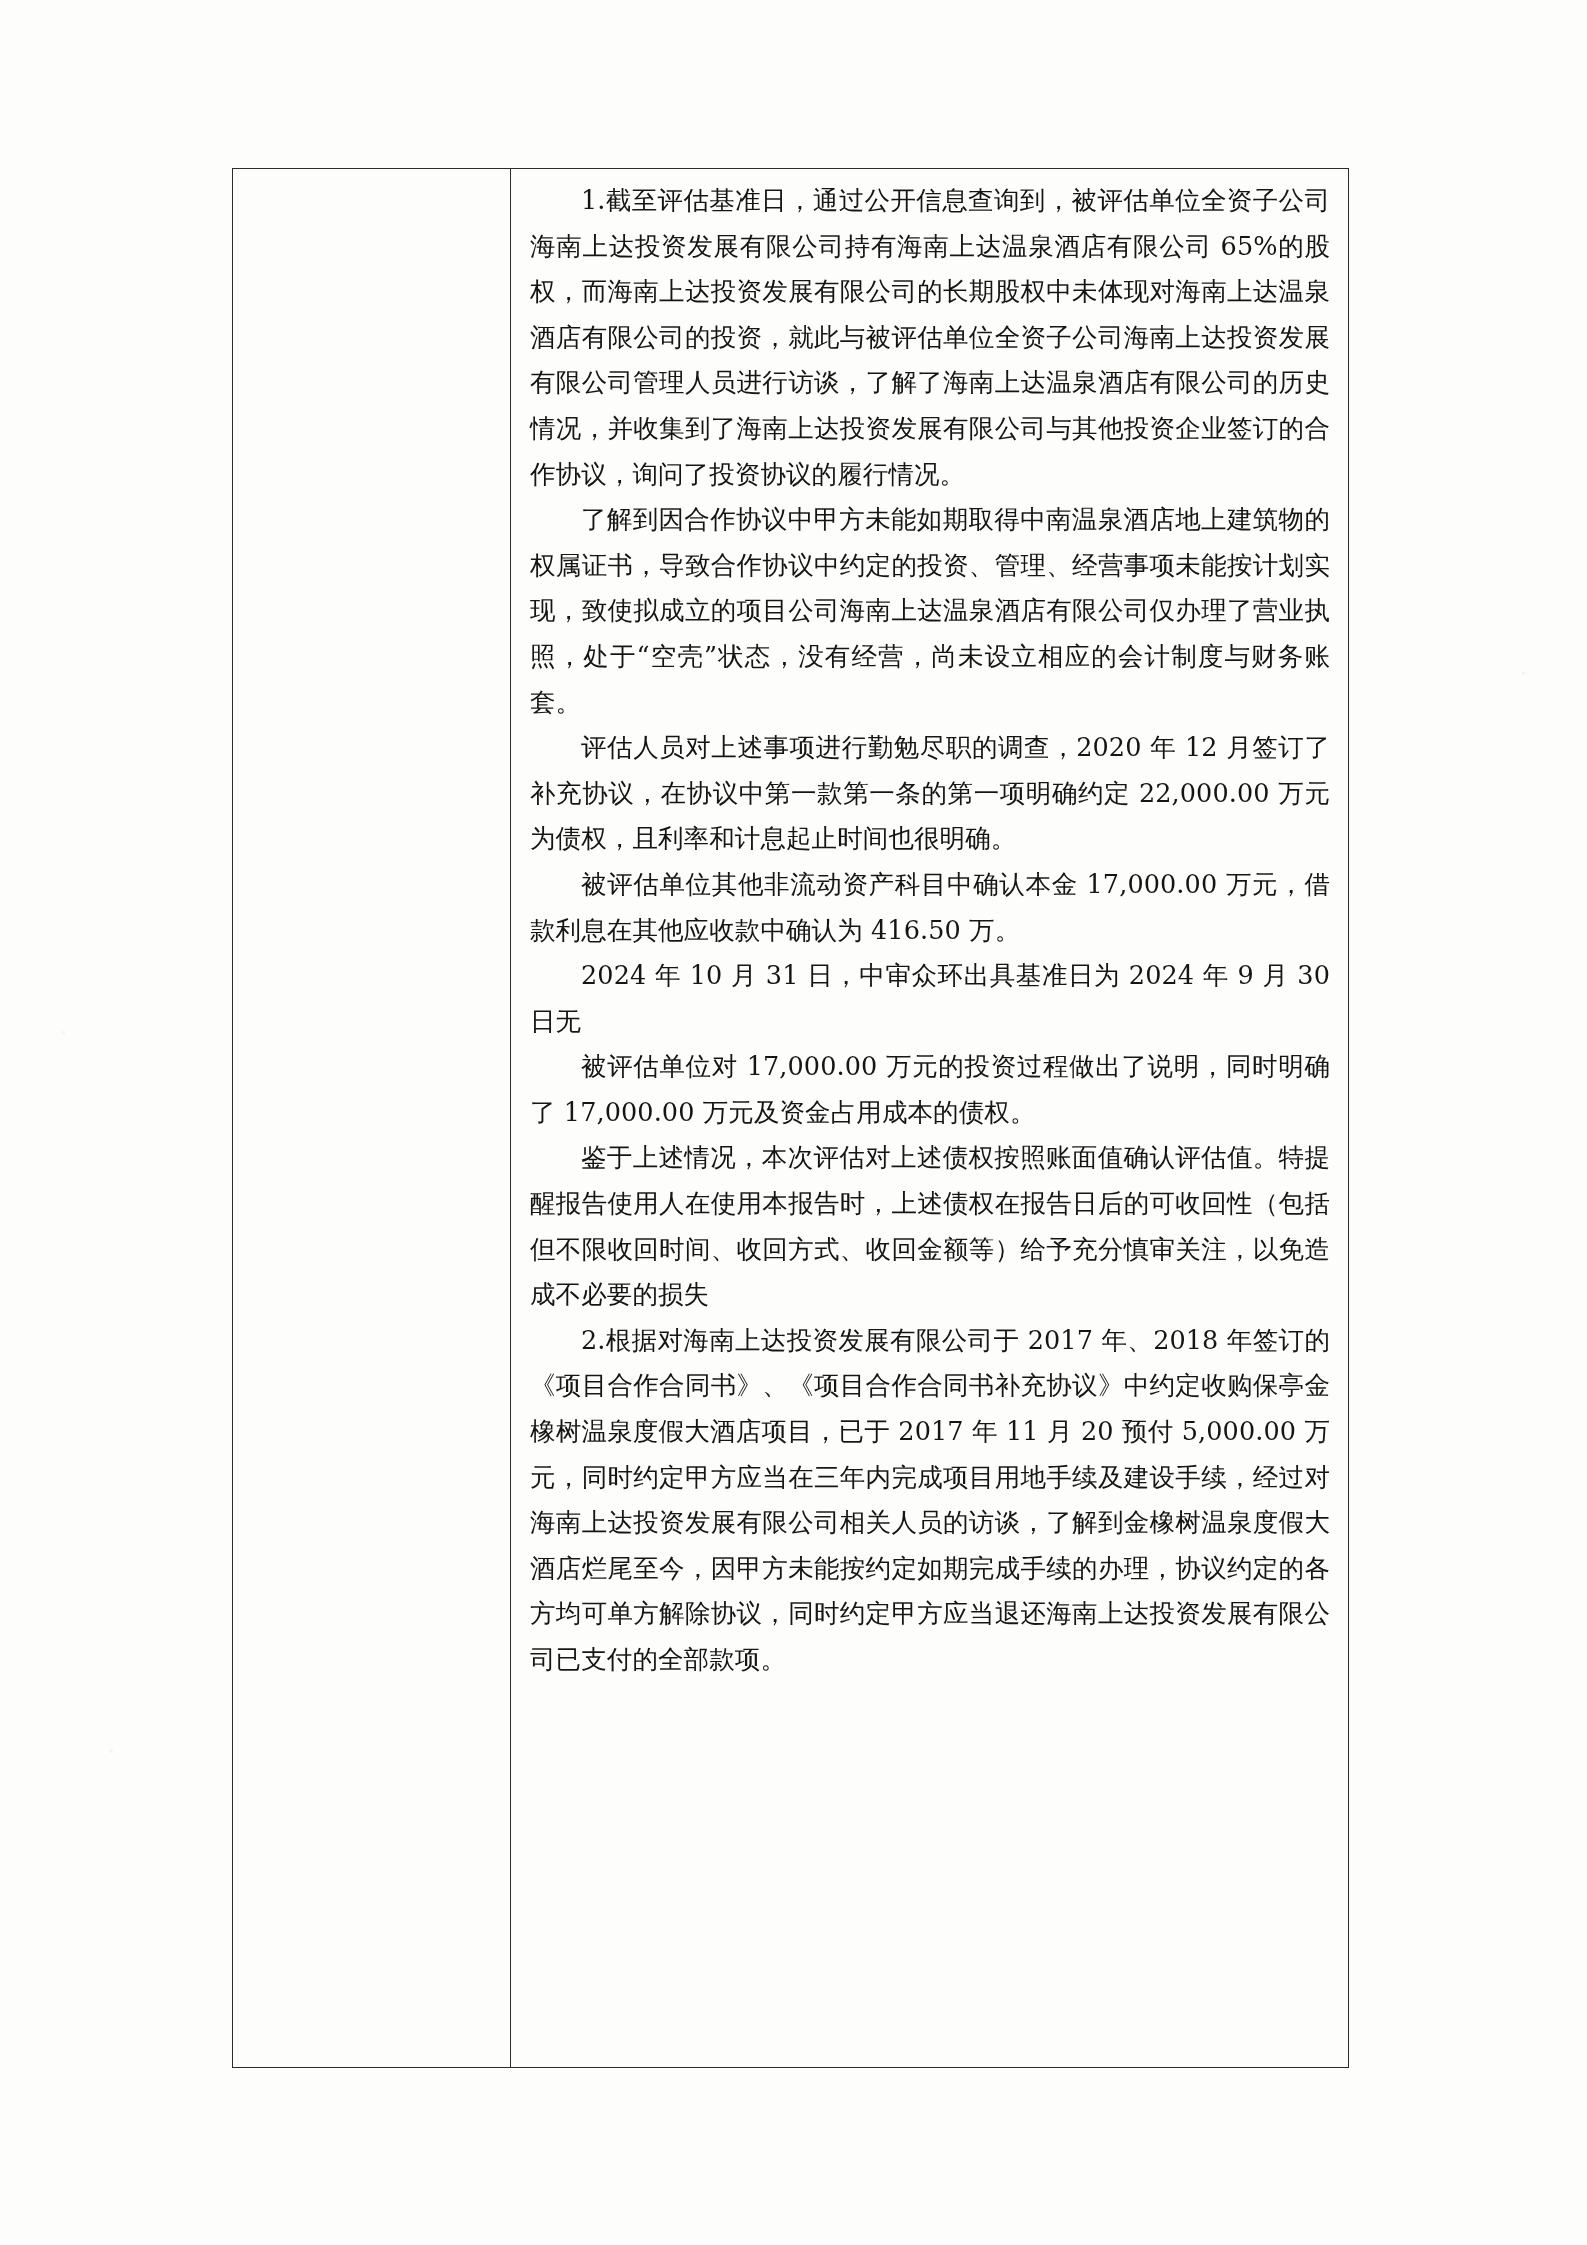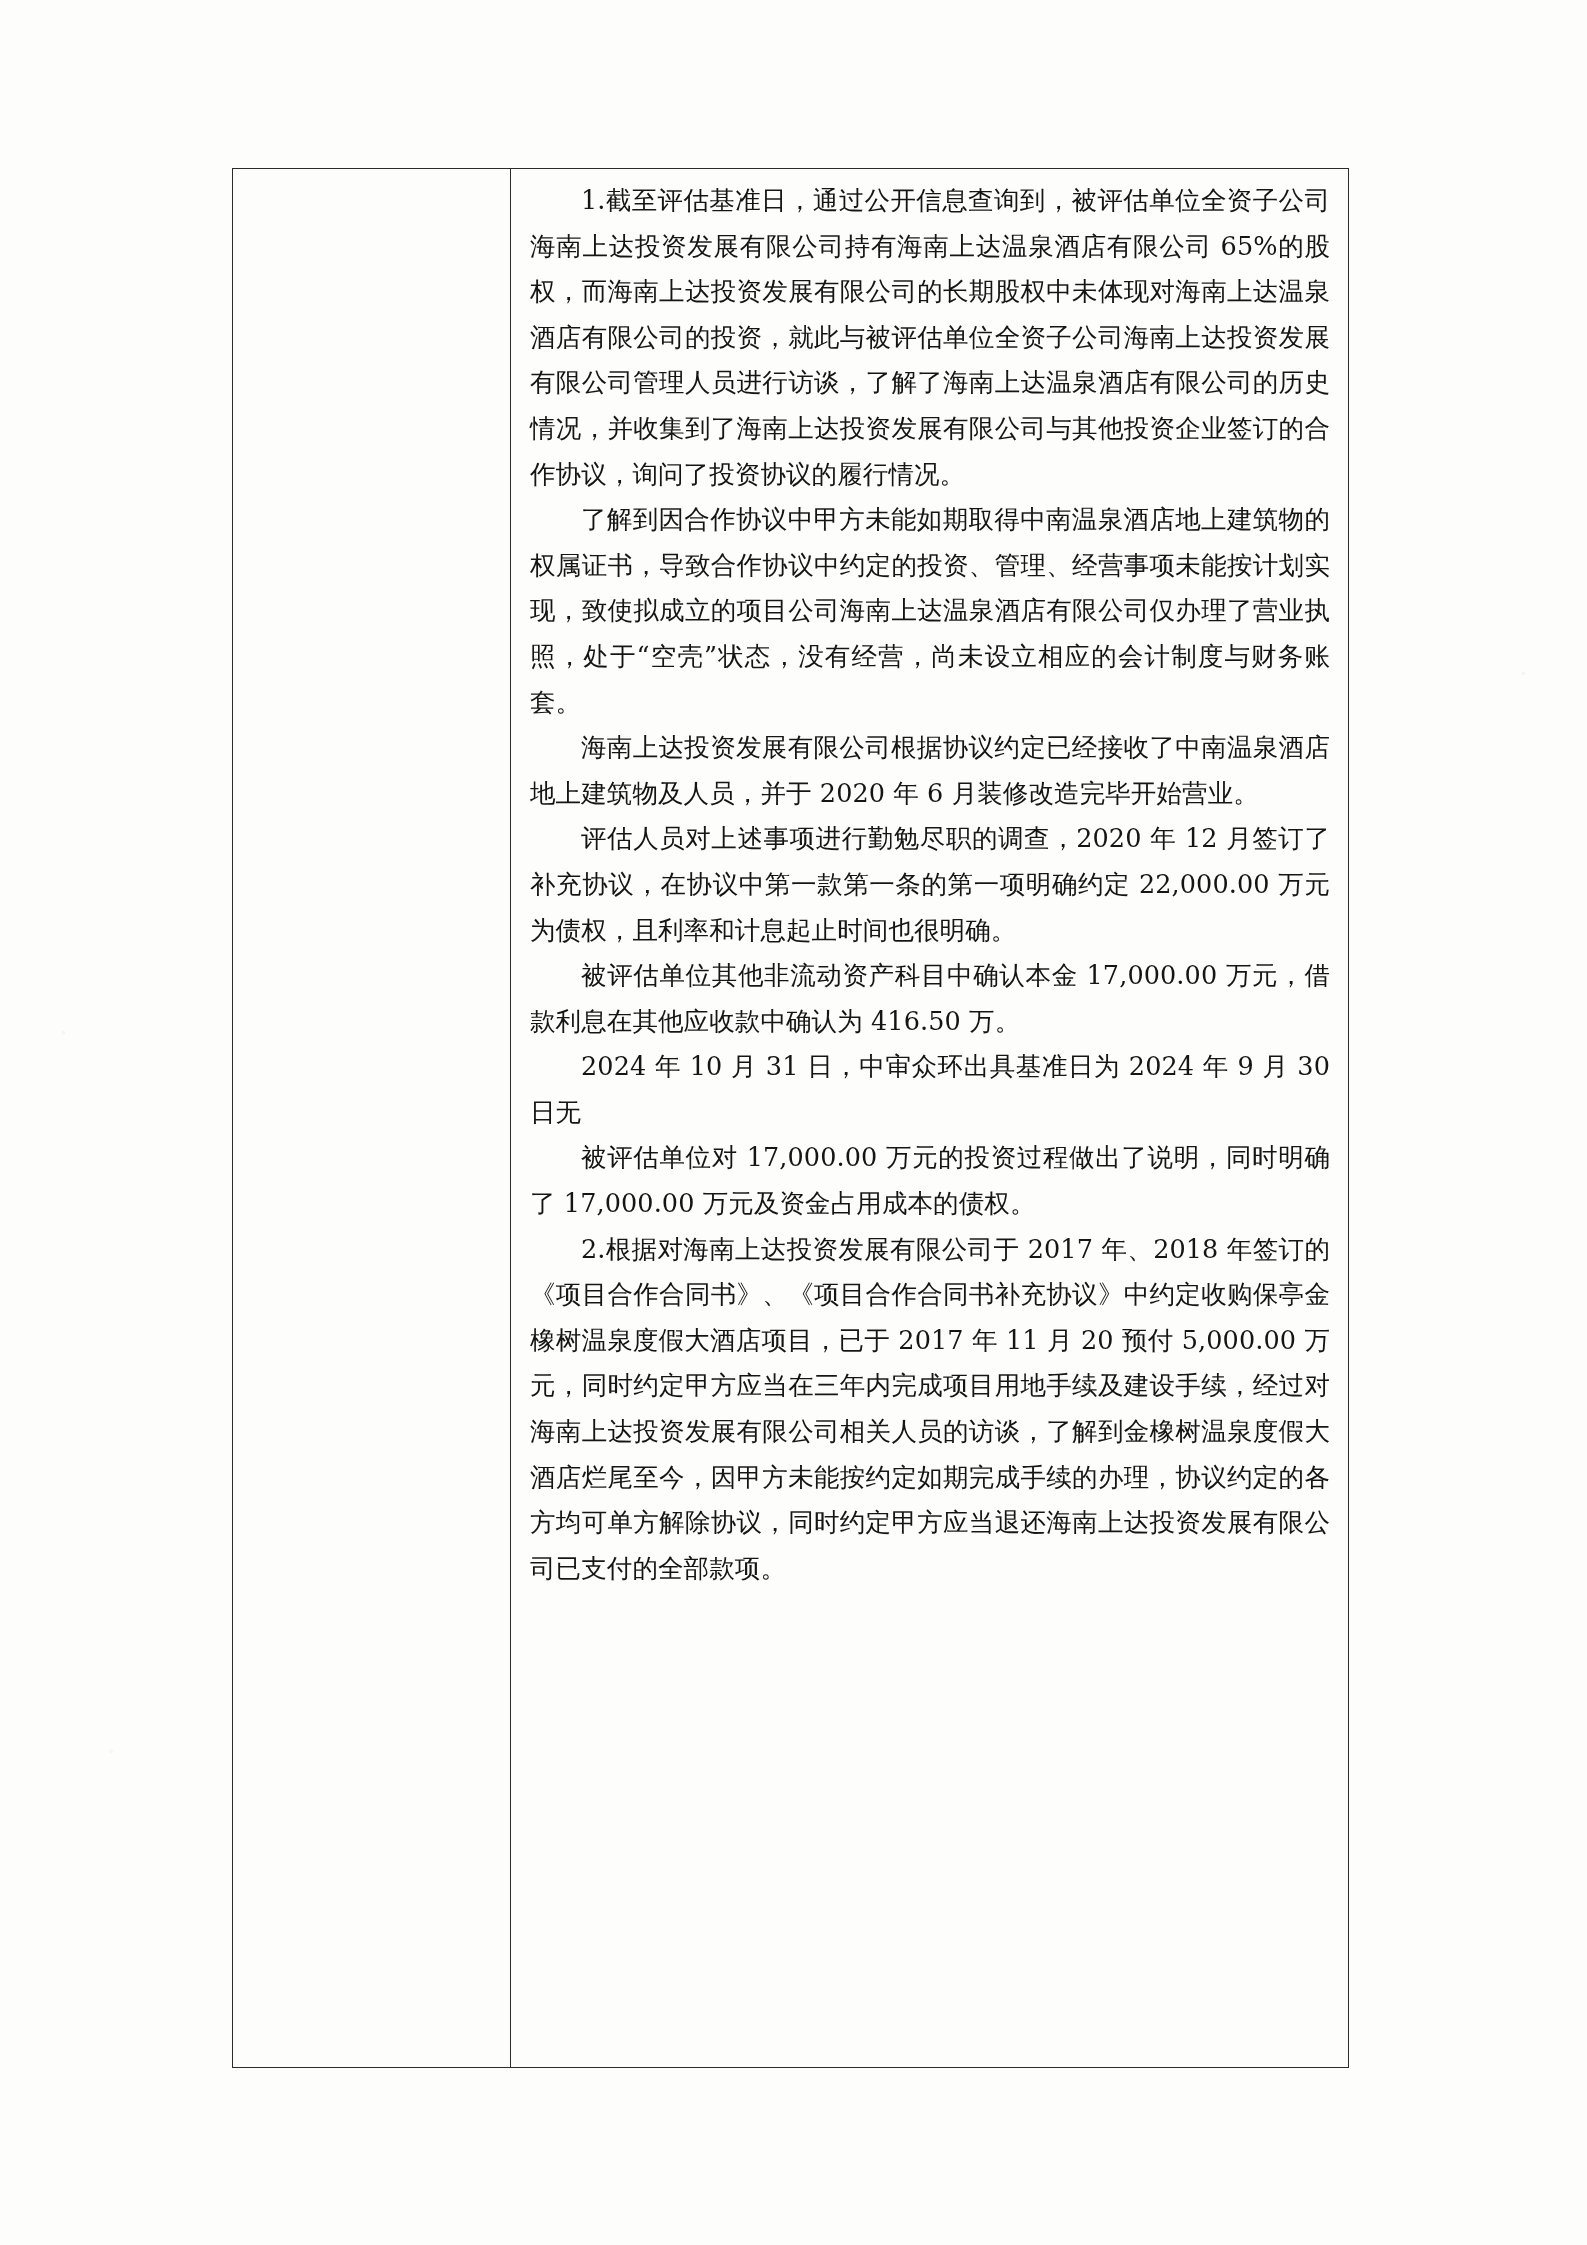--- a/index.html
+++ b/index.html
@@ -97,21 +97,21 @@
   <div class="col-divider"></div>
 
   <div class="left-cell">
     <span></span>
   </div>
 
   <div class="right-cell clipped">
     <div class="body-text">
       <p>1.截至评估基准日，通过公开信息查询到，被评估单位全资子公司海南上达投资发展有限公司持有海南上达温泉酒店有限公司 65%的股权，而海南上达投资发展有限公司的长期股权中未体现对海南上达温泉酒店有限公司的投资，就此与被评估单位全资子公司海南上达投资发展有限公司管理人员进行访谈，了解了海南上达温泉酒店有限公司的历史情况，并收集到了海南上达投资发展有限公司与其他投资企业签订的合作协议，询问了投资协议的履行情况。</p>
       <p>了解到因合作协议中甲方未能如期取得中南温泉酒店地上建筑物的权属证书，导致合作协议中约定的投资、管理、经营事项未能按计划实现，致使拟成立的项目公司海南上达温泉酒店有限公司仅办理了营业执照，处于“空壳”状态，没有经营，尚未设立相应的会计制度与财务账套。</p>
-      <p>海南上达投资发展有限公司根据协议约定已经接收了中南温泉酒店地上建筑物及人员，并于 2020 年 6 月装修改造完毕开始营业。</p>
       <p>评估人员对上述事项进行勤勉尽职的调查，2020 年 12 月签订了补充协议，在协议中第一款第一条的第一项明确约定 22,000.00 万元为债权，且利率和计息起止时间也很明确。</p>
       <p>被评估单位其他非流动资产科目中确认本金 17,000.00 万元，借款利息在其他应收款中确认为 416.50 万。</p>
       <p>2024 年 10 月 31 日，中审众环出具基准日为 2024 年 9 月 30 日无</p>
       <p>被评估单位对 17,000.00 万元的投资过程做出了说明，同时明确了 17,000.00 万元及资金占用成本的债权。</p>
+      <p>鉴于上述情况，本次评估对上述债权按照账面值确认评估值。特提醒报告使用人在使用本报告时，上述债权在报告日后的可收回性（包括但不限收回时间、收回方式、收回金额等）给予充分慎审关注，以免造成不必要的损失</p>
       <p>2.根据对海南上达投资发展有限公司于 2017 年、2018 年签订的《项目合作合同书》、《项目合作合同书补充协议》中约定收购保亭金橡树温泉度假大酒店项目，已于 2017 年 11 月 20 预付 5,000.00 万元，同时约定甲方应当在三年内完成项目用地手续及建设手续，经过对海南上达投资发展有限公司相关人员的访谈，了解到金橡树温泉度假大酒店烂尾至今，因甲方未能按约定如期完成手续的办理，协议约定的各方均可单方解除协议，同时约定甲方应当退还海南上达投资发展有限公司已支付的全部款项。</p>
     </div>
   </div>
 </div>
 
 </body></html>

